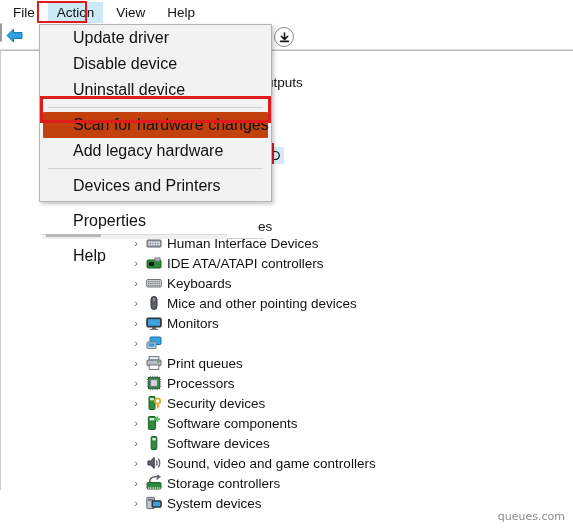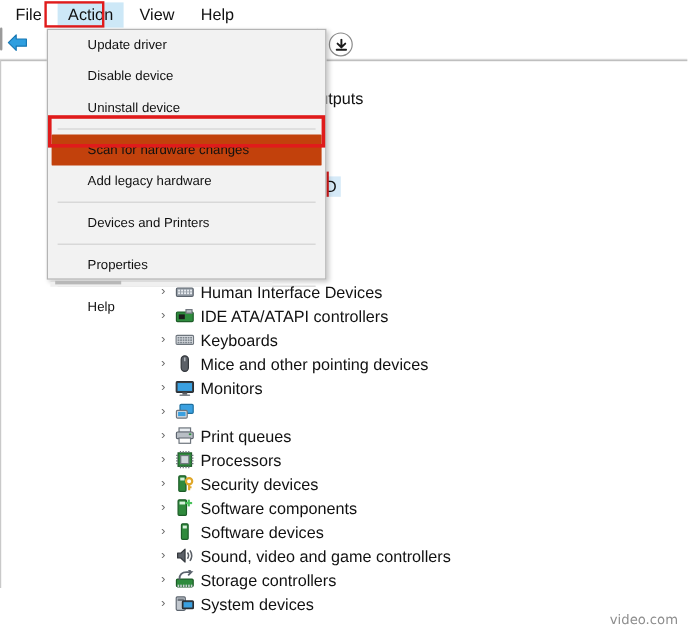--- a/index.html
+++ b/index.html
@@ -70,26 +70,26 @@
   }
   #occ-outputs{left:266px;top:75px;}
   #occ-hd{left:258px;top:147px;background:#d6eaf8;padding:1px 3px;}
   #occ-es{left:258px;top:219px;}
   #occ-hd-red{
     position:absolute;left:246px;top:143px;width:28px;height:21px;
     border:3px solid #e01b1b;box-sizing:border-box;
   }
   
   #menu-panel{
-    position:absolute;left:39px;top:24px;width:233px;height:209px;
+    position:absolute;left:39px;top:24px;width:233px;height:178px;
     background:#f2f2f2;
     border:1px solid #b4b4b4;
     box-shadow:2px 2px 4px rgba(0,0,0,.22);
     box-sizing:border-box;
-    font-size:11px;
+    font-size:16px;
   }
   .menu-item{
     height:26px;line-height:26px;
     padding-left:33px;
     color:#111;white-space:nowrap;
     position:relative;
   }
   .menu-item.sel{
     background:#c2410c;
     margin:0 3px;padding-left:30px;
@@ -387,13 +387,13 @@
           <rect x="0.8" y="2.4" width="7.6" height="11.2" rx="1" fill="#c2c8cf" stroke="#5c646e"></rect>
           <rect x="2" y="3.8" width="5.2" height="2" fill="#6e757d"></rect>
           <rect x="6" y="5.8" width="9.2" height="6.4" rx="0.8" fill="#3a4046" stroke="#2a2f34"></rect>
           <rect x="7" y="6.8" width="7.2" height="4.4" fill="#3aa0e0"></rect>
         </svg>
       </span>
       <span class="tlabel">System devices</span>
     </div>
   </div>
 
-<div id="watermark">video.com</div>
+<div id="watermark">queues.com</div>
 
 </body></html>

